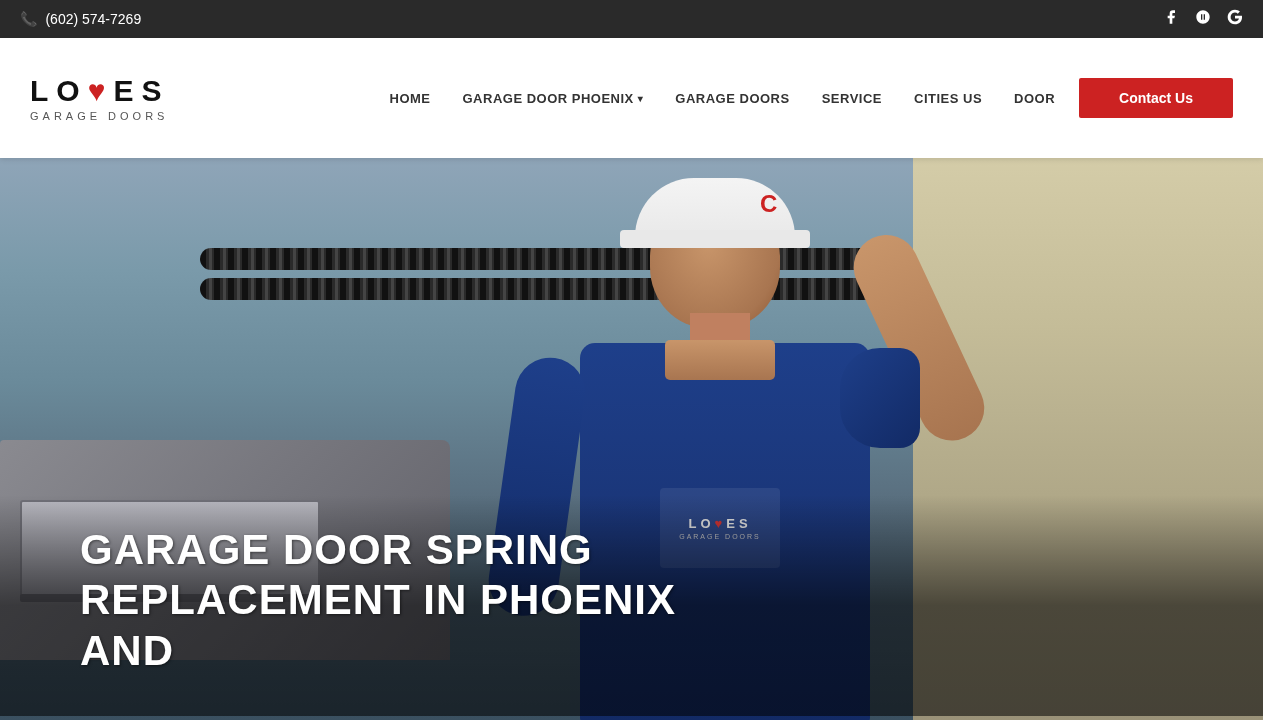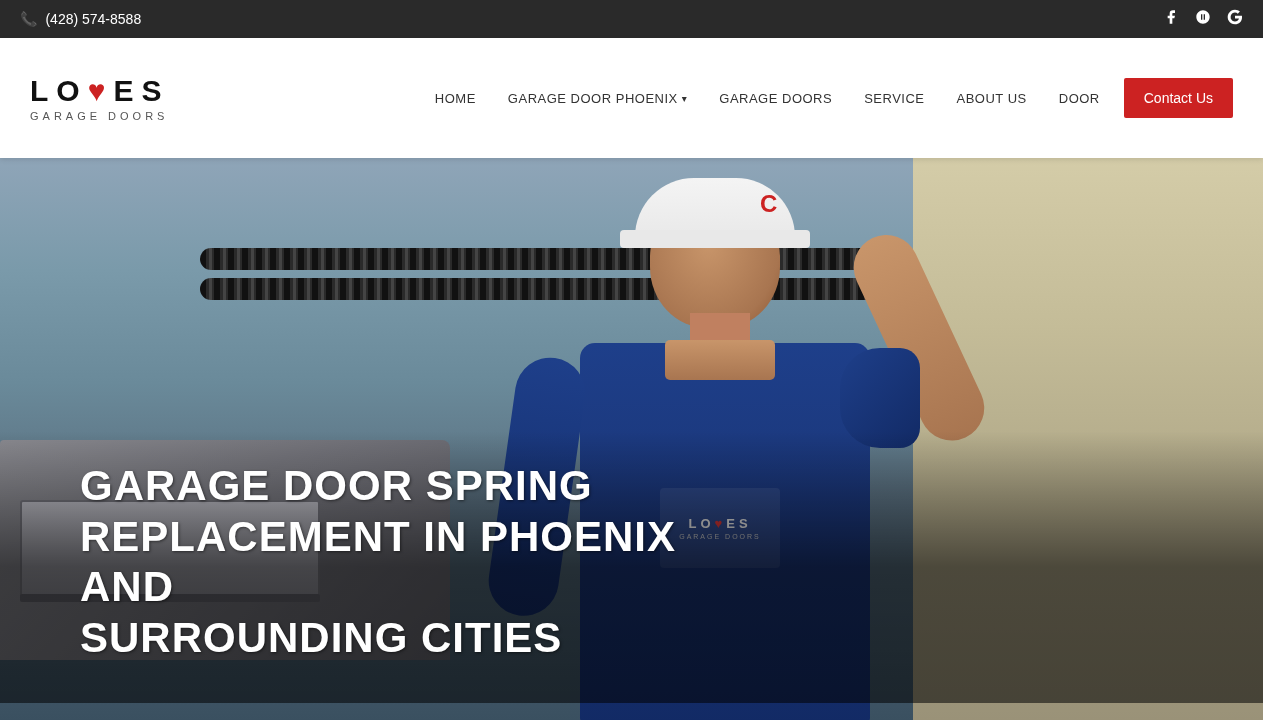--- a/index.html
+++ b/index.html
@@ -63,39 +63,39 @@
     }
 
     .nav {
       display: flex;
       align-items: center;
       gap: 0;
     }
     .nav-item {
       padding: 0 16px;
       font-size: 13px;
-      font-weight: 400;
+      font-weight: 700;
       letter-spacing: 0.5px;
       color: #333;
       cursor: pointer;
       white-space: nowrap;
       display: flex;
       align-items: center;
       gap: 4px;
     }
     .nav-dropdown-arrow {
       font-size: 10px;
       color: #333;
     }
     .contact-btn {
       background: #cc2222;
       color: #ffffff;
-      padding: 12px 20px;
+      padding: 12px 40px;
       font-size: 14px;
-      font-weight: 400;
+      font-weight: 700;
       border: none;
       cursor: pointer;
       border-radius: 2px;
       margin-left: 8px;
       white-space: nowrap;
     }
 
     
     .hero {
       position: relative;
@@ -112,21 +112,21 @@
       background:
         
         radial-gradient(ellipse at 85% 30%, #d4c8a8 0%, transparent 40%),
         radial-gradient(ellipse at 20% 60%, #5a6070 0%, transparent 50%),
         linear-gradient(180deg, #7a8a95 0%, #6a7580 30%, #4a5560 60%, #3a4550 100%);
     }
 
     
     .hero-text-overlay {
       position: absolute;
-      bottom: 17px;
+      bottom: 4px;
       left: 0;
       width: 100%;
       padding: 30px 50px 40px 80px;
       background: linear-gradient(transparent, rgba(0,0,0,0.55) 50%);
     }
     .hero-heading {
       font-size: 42px;
       font-weight: 900;
       color: #ffffff;
       text-transform: uppercase;
@@ -144,21 +144,21 @@
       color: #111;
       font-family: Arial, sans-serif;
     }
   </style>
 </head>
 <body>
 
 <div class="top-bar">
   <div class="top-bar-phone">
     <span class="phone-icon">📞</span>
-    <span>(428) 574-8588</span>
+    <span>(602) 574-7269</span>
   </div>
   <div class="top-bar-social">
     <a class="social-icon" href="#">
       <svg width="16" height="16" viewBox="0 0 24 24" fill="white">
           <path d="M18 2h-3a5 5 0 0 0-5 5v3H7v4h3v8h4v-8h3l1-4h-4V7a1 1 0 0 1 1-1h3z"></path>
         </svg>
     </a>
     <a class="social-icon" href="#">
       <svg width="16" height="16" viewBox="0 0 24 24" fill="white">
           <path d="M12 2C6.48 2 2 6.48 2 12s4.48 10 10 10 10-4.48 10-10S17.52 2 12 2zm-1 14H9V8h2v8zm4 0h-2V8h2v8z"></path>
@@ -191,21 +191,21 @@
       <span>GARAGE DOOR PHOENIX</span>
       <span class="nav-dropdown-arrow">▾</span>
     </div>
     <div class="nav-item">
       <span>GARAGE DOORS</span>
     </div>
     <div class="nav-item">
       <span>SERVICE</span>
     </div>
     <div class="nav-item">
-      <span>ABOUT US</span>
+      <span>CITIES US</span>
     </div>
     <div class="nav-item">
       <span>DOOR</span>
     </div>
     <button class="contact-btn">Contact Us</button>
   </nav>
 </div>
 
 <div class="hero">
 
@@ -244,16 +244,15 @@
   <div style="position:absolute;top:190px;left:840px;width:80px;height:100px;background:linear-gradient(135deg,#1e3f8a 0%,#122a65 100%);border-radius:40px 20px 20px 40px;"></div>
 
   <div style="position:absolute;top:330px;left:660px;width:120px;height:80px;background:rgba(255,255,255,0.08);border-radius:4px;display:flex;flex-direction:column;align-items:center;justify-content:center;">
     <div style="font-size:13px;font-weight:900;letter-spacing:4px;color:#e0e0e0;">LO<span style="color:#cc3333;">♥</span>ES</div>
     <div style="font-size:7px;letter-spacing:2px;color:#c0c0c0;margin-top:2px;">GARAGE DOORS</div>
   </div>
 
   <div class="hero-text-overlay">
     <h1 class="hero-heading">
       <span>GARAGE DOOR SPRING REPLACEMENT IN PHOENIX AND</span><br>
-      <span>SURROUNDING CITIES</span>
     </h1>
   </div>
 </div>
 
 </body></html>

